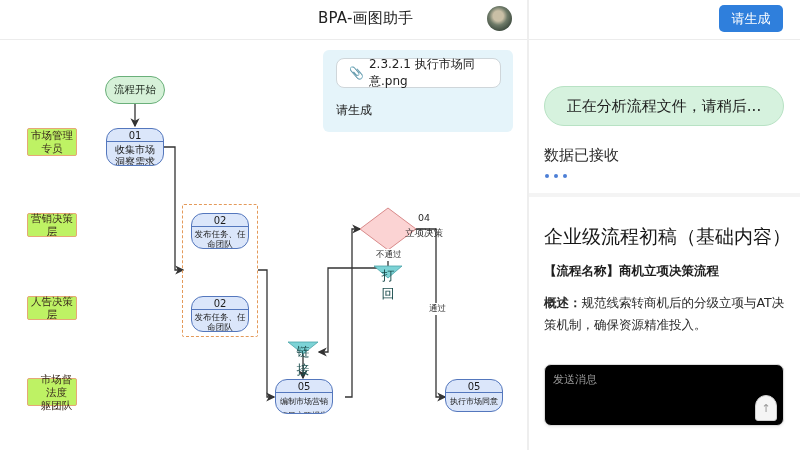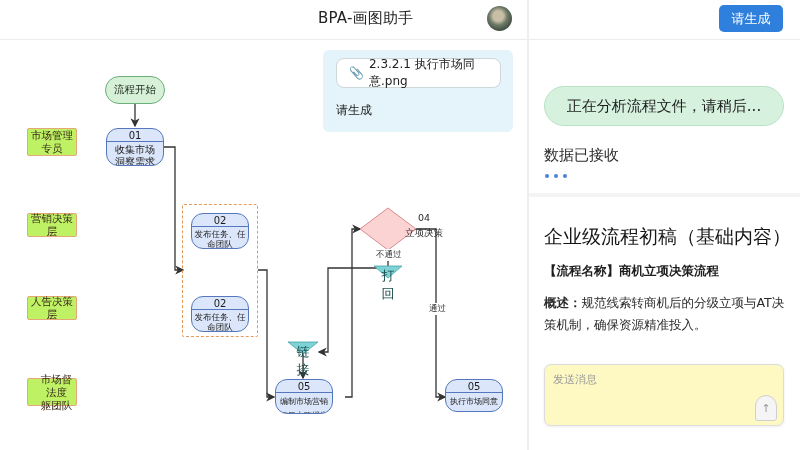--- a/index.html
+++ b/index.html
@@ -45,21 +45,21 @@
                  background: #d6f2de; border: 1px solid #b8e2c4; font-size: 15px; color: #1d1d1d; display: flex; align-items: center; justify-content: center; }
   .received { position: absolute; left: 15px; top: 146px; font-size: 15px; color: #2a2a2a; }
   .dots { position: absolute; left: 16px; top: 174px; display: flex; gap: 5px; }
   .dots span { width: 4px; height: 4px; border-radius: 50%; background: #4c7fd6; display: block; }
   .sep { position: absolute; left: 0; top: 193px; width: 271px; height: 4px; background: #f4f4f4; }
   .doc-title { position: absolute; left: 15px; top: 224px; font-size: 19px; color: #161616; }
   .doc-name { position: absolute; left: 15px; top: 263px; font-size: 12.5px; font-weight: bold; color: #1d1d1d; }
   .doc-summary { position: absolute; left: 15px; top: 292px; width: 250px; font-size: 12.5px; line-height: 22px; color: #2a2a2a; }
   .doc-summary b { font-weight: bold; }
   .msg-box { position: absolute; left: 15px; top: 364px; width: 240px; height: 62px; border: 1px solid #dcdcdc; border-radius: 7px;
-             background: #fef9c3; box-shadow: 0 1px 3px rgba(0,0,0,0.08); }
+             background: #000000; box-shadow: 0 1px 3px rgba(0,0,0,0.08); }
   .msg-input { position: absolute; left: 8px; top: 8px; width: 190px; border: none; outline: none; font-size: 11px; color: #888; background: transparent;
                font-family: "DejaVu Sans", sans-serif; }
   .msg-input::placeholder { color: #9a9a9a; }
   .send-btn { position: absolute; left: 210px; top: 30px; width: 22px; height: 26px; border-radius: 11px 11px 3px 3px;
               border: 1px solid #cfcfcf; background: #f5f5f5; display: flex; align-items: center; justify-content: center; font-size: 11px; color: #999; }
 </style>
 </head>
 <body>
 
 <div class="left">

